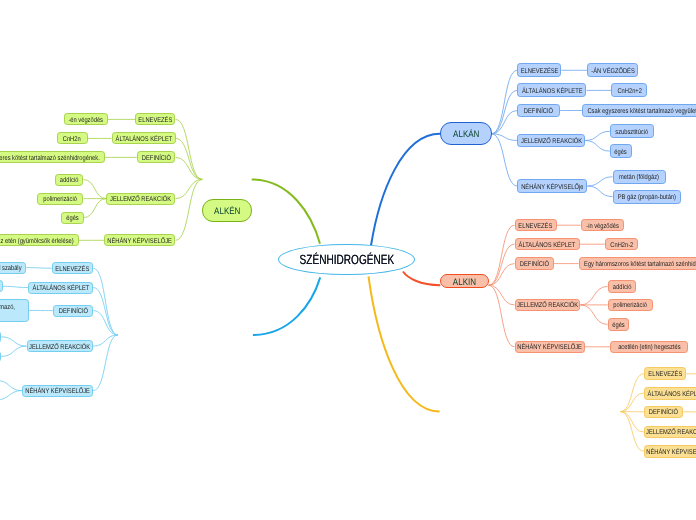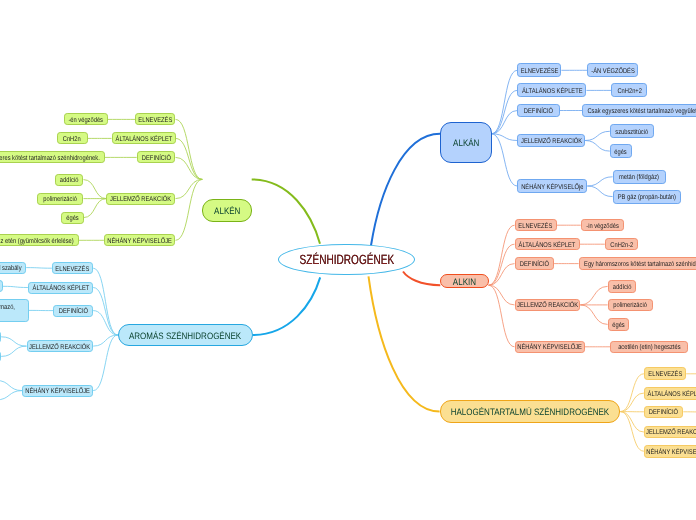--- a/index.html
+++ b/index.html
@@ -5,21 +5,21 @@
 <style>
   html,body{margin:0;padding:0;}
   body{width:696px;height:520px;background:#ffffff;overflow:hidden;
        font-family:"Liberation Sans", sans-serif;
        -webkit-font-smoothing:antialiased;text-rendering:geometricPrecision;}
   #stage{position:relative;width:696px;height:520px;overflow:hidden;background:#fff;}
   svg#links{position:absolute;left:0;top:0;width:696px;height:520px;}
   .node{position:absolute;box-sizing:border-box;display:flex;align-items:center;
         justify-content:center;white-space:nowrap;text-align:center;line-height:1.12;}
   .node > span{display:inline-block;transform-origin:center center;}
-  .root{border:1.4px solid #43b7e8;background:#ffffff;color:#7f1d1d;
+  .root{border:1.4px solid #43b7e8;background:#ffffff;color:#0f172a;
         border-radius:50%;font-size:13.4px;font-weight:400;text-shadow:0 0 .25px #151515;}
   .root > span{transform:scaleX(0.752);}
   .main{border-radius:11px;font-size:9.3px;color:#0d4430;}
   .main > span{transform:scaleX(0.862);position:relative;top:1px;}
   .lvl1,.lvl2{border-radius:3.2px;font-size:6.9px;color:#1d1d1d;}
   .lvl1 > span,.lvl2 > span{transform:scaleX(0.835);position:relative;top:1.4px;}
   .multiline > span{white-space:pre-line;line-height:1.18;}
 </style>
 </head>
 <body>
@@ -122,21 +122,21 @@
     </div>
     <div class="node lvl2" style="background: rgb(213, 250, 132); border: 0.85px solid rgb(169, 210, 79); left: 60.5px; top: 211.6px; width: 23px; height: 12px;">
       <span>égés</span>
     </div>
     <div class="node lvl1" style="background: rgb(213, 250, 132); border: 0.85px solid rgb(169, 210, 79); left: 103.9px; top: 234.3px; width: 71.6px; height: 12px;">
       <span>NÉHÁNY KÉPVISELŐJE</span>
     </div>
     <div class="node lvl2" style="background: rgb(213, 250, 132); border: 0.85px solid rgb(169, 210, 79); left: -8.5px; top: 234.3px; width: 87.1px; height: 12px;">
       <span>Az etén (gyümölcsök érlelése)</span>
     </div>
-    <div class="node main" style="background: rgb(180, 210, 253); border: 1.2px solid rgb(30, 99, 208); left: 440px; top: 122.1px; width: 51.5px; height: 41px;">
+    <div class="node main" style="background: rgb(180, 210, 253); border: 1.2px solid rgb(30, 99, 208); left: 440px; top: 122.1px; width: 51.5px; height: 23px;">
       <span>ALKÁN</span>
     </div>
     <div class="node lvl1" style="background: rgb(180, 210, 253); border: 0.85px solid rgb(111, 168, 240); left: 517.3px; top: 63.3px; width: 44.1px; height: 13.9px;">
       <span>ELNEVEZÉSE</span>
     </div>
     <div class="node lvl2" style="background: rgb(180, 210, 253); border: 0.85px solid rgb(111, 168, 240); left: 587.3px; top: 63.3px; width: 51px; height: 13.9px;">
       <span>-ÁN VÉGZŐDÉS</span>
     </div>
     <div class="node lvl1" style="background: rgb(180, 210, 253); border: 0.85px solid rgb(111, 168, 240); left: 517.3px; top: 83.4px; width: 69.2px; height: 13.9px;">
       <span>ÁLTALÁNOS KÉPLETE</span>
@@ -199,23 +199,20 @@
       <span>polimerizáció</span>
     </div>
     <div class="node lvl2" style="background: rgb(249, 191, 169); border: 0.85px solid rgb(244, 146, 113); left: 607.6px; top: 318.2px; width: 21.8px; height: 12.5px;">
       <span>égés</span>
     </div>
     <div class="node lvl1" style="background: rgb(249, 191, 169); border: 0.85px solid rgb(244, 146, 113); left: 514.5px; top: 340.5px; width: 70.3px; height: 12.5px;">
       <span>NÉHÁNY KÉPVISELŐJE</span>
     </div>
     <div class="node lvl2" style="background: rgb(249, 191, 169); border: 0.85px solid rgb(244, 146, 113); left: 610.4px; top: 340.5px; width: 78.1px; height: 12.5px;">
       <span>acetilén (etin) hegesztés</span>
-    </div>
-    <div class="node main" style="background: rgb(187, 232, 250); border: 1.2px solid rgb(39, 167, 224); left: 117.8px; top: 323.6px; width: 135.1px; height: 22.7px;">
-      <span>AROMÁS SZÉNHIDROGÉNEK</span>
     </div>
     <div class="node lvl1" style="background: rgb(187, 232, 250); border: 0.85px solid rgb(116, 206, 240); left: 51.9px; top: 262.2px; width: 41.3px; height: 12px;">
       <span>ELNEVEZÉS</span>
     </div>
     <div class="node lvl2" style="background: rgb(187, 232, 250); border: 0.85px solid rgb(116, 206, 240); left: -22.5px; top: 261.6px; width: 48.7px; height: 12px;">
       <span>Hückel szabály</span>
     </div>
     <div class="node lvl1" style="background: rgb(187, 232, 250); border: 0.85px solid rgb(116, 206, 240); left: 27.9px; top: 281.5px; width: 65.3px; height: 12px;">
       <span>ÁLTALÁNOS KÉPLET</span>
     </div>
@@ -228,23 +225,20 @@
 zárt láncú</span>
     </div>
     <div class="node lvl1" style="background: rgb(187, 232, 250); border: 0.85px solid rgb(116, 206, 240); left: 26.5px; top: 340.1px; width: 66.7px; height: 12px;">
       <span>JELLEMZŐ REAKCIÓK</span>
     </div>
     <div class="node lvl2" style="background: rgb(187, 232, 250); border: 0.85px solid rgb(116, 206, 240); left: -41.7px; top: 330.9px; width: 42.9px; height: 11.9px;"></div>
     <div class="node lvl2" style="background: rgb(187, 232, 250); border: 0.85px solid rgb(116, 206, 240); left: -21.3px; top: 350.5px; width: 22.5px; height: 11.7px;"></div>
     <div class="node lvl1" style="background: rgb(187, 232, 250); border: 0.85px solid rgb(116, 206, 240); left: 22.3px; top: 384.6px; width: 70.9px; height: 12px;">
       <span>NÉHÁNY KÉPVISELŐJE</span>
     </div>
-    <div class="node main" style="background: rgb(251, 223, 146); border: 1.2px solid rgb(239, 165, 25); left: 439.6px; top: 400.1px; width: 180.8px; height: 23px;">
-      <span>HALOGÉNTARTALMÚ SZÉNHIDROGÉNEK</span>
-    </div>
     <div class="node lvl1" style="background: rgb(251, 223, 146); border: 0.85px solid rgb(246, 202, 99); left: 643.9px; top: 367.4px; width: 42.3px; height: 12.7px;">
       <span>ELNEVEZÉS</span>
     </div>
     <div class="node lvl1" style="background: rgb(251, 223, 146); border: 0.85px solid rgb(246, 202, 99); left: 643.9px; top: 386.5px; width: 65px; height: 13.1px;">
       <span>ÁLTALÁNOS KÉPLET</span>
     </div>
     <div class="node lvl1" style="background: rgb(251, 223, 146); border: 0.85px solid rgb(246, 202, 99); left: 643.9px; top: 405.5px; width: 39.4px; height: 12.6px;">
       <span>DEFINÍCIÓ</span>
     </div>
     <div class="node lvl1" style="background: rgb(251, 223, 146); border: 0.85px solid rgb(246, 202, 99); left: 643.9px; top: 425.6px; width: 66px; height: 12.7px;">

